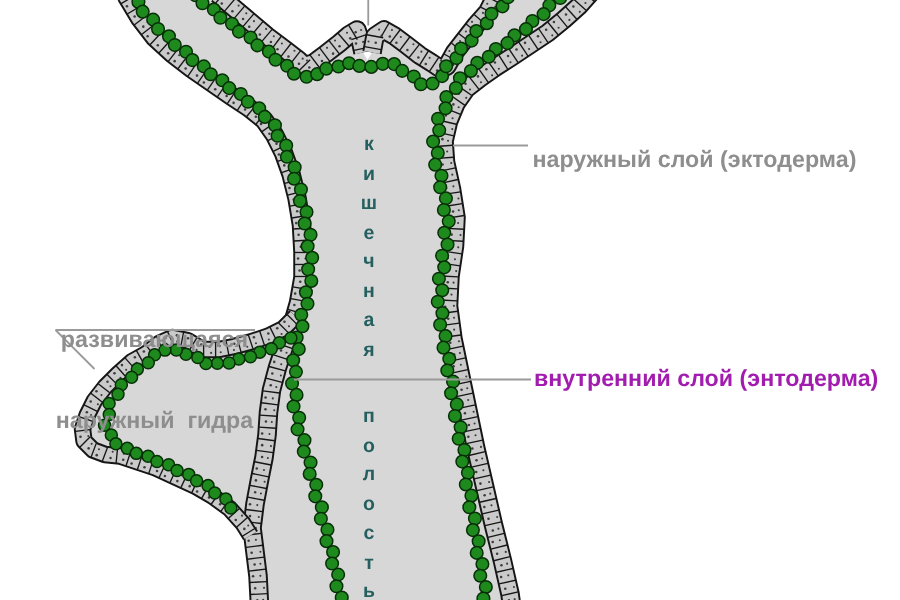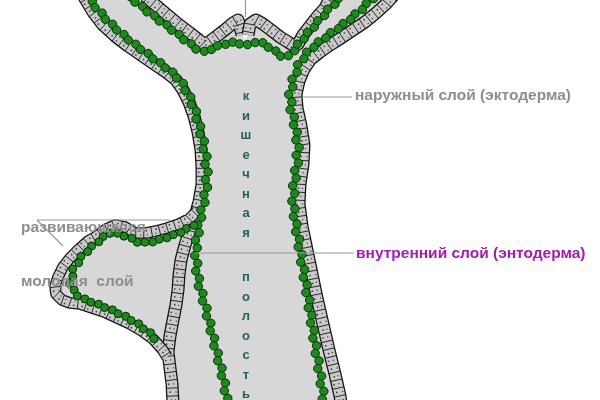--- a/index.html
+++ b/index.html
@@ -1,23 +1,23 @@
 <!DOCTYPE html>
 <html><head>
 <meta charset="utf-8">
 <style>
   html,body{margin:0;padding:0;background:#fff;}
   #stage{position:relative;width:600px;height:400px;background:#fff;overflow:hidden;
          font-family:"Liberation Sans",sans-serif;}
   #art{position:absolute;left:0;top:0;}
   .lbl{position:absolute;font:bold 15.5px "Liberation Sans",sans-serif;color:#8e8e8e;
        white-space:pre;line-height:18px;}
-  #outer-label{left:355px;top:86px;}
+  #outer-label{left:355px;top:98px;}
   #inner-label{left:356px;top:244px;}
-  #bud-label{left:21px;top:182px;width:140px;text-align:left;}
+  #bud-label{left:33px;top:182px;width:140px;text-align:center;}
   .vword{position:absolute;left:237px;width:18px;text-align:center;
          font:bold 13px "Liberation Sans",sans-serif;color:#255f5f;}
   .vword div{height:19.5px;line-height:19.5px;}
   #cavity-word1{top:86px;}
   #cavity-word2{top:267px;}
 </style>
 </head>
 <body>
 
 <div id="stage">
@@ -791,21 +791,21 @@
         <line x1="37" y1="220" x2="63" y2="246" stroke="#9a9a9a" stroke-width="1.2"></line>
       </g>
     </svg>
 
   <div class="lbl" id="outer-label" style="color: rgb(142, 142, 142);">наружный слой (эктодерма)</div>
 
   <div class="lbl" id="inner-label" style="color: #a21caf;">внутренний слой (энтодерма)</div>
 
   <div class="lbl" id="bud-label" style="color: rgb(142, 142, 142);">
     <div>развивающаяся</div>
-    <div>молодая  слой</div>
+    <div>наружный  гидра</div>
   </div>
 
   <div class="vword" id="cavity-word1" style="color: rgb(37, 95, 95);">
       <div>к</div>
       <div>и</div>
       <div>ш</div>
       <div>е</div>
       <div>ч</div>
       <div>н</div>
       <div>а</div>

